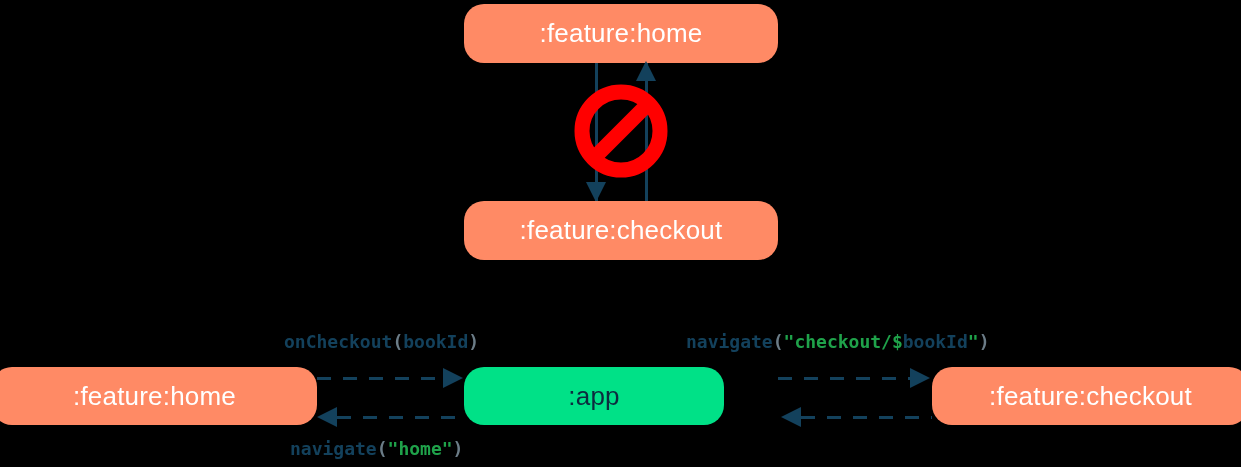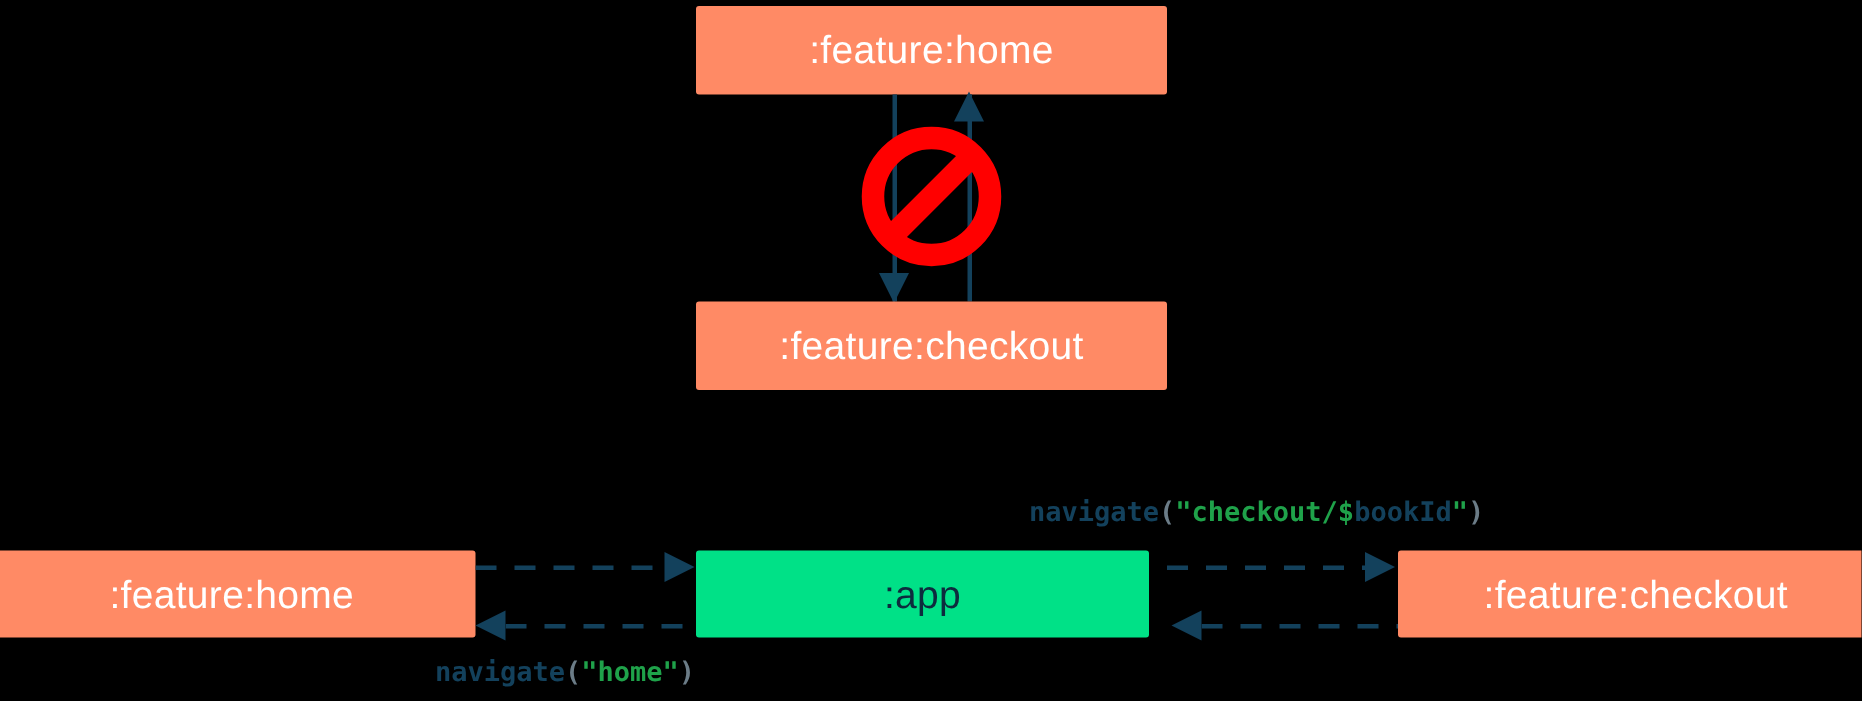--- a/index.html
+++ b/index.html
@@ -16,21 +16,21 @@
   }
 
   .stage {
     position: absolute;
     inset: 0;
   }
 
   
   .node {
     position: absolute;
-    border-radius: 2px;
+    border-radius: 20px;
     display: flex;
     align-items: center;
     justify-content: center;
     box-sizing: border-box;
     font-size: 26px;
     letter-spacing: 0.2px;
     white-space: nowrap;
   }
   .node-feature {
     background: #FF8A65;
@@ -40,21 +40,21 @@
     background: #00E187;
     color: #0D2B3E;
   }
 
   
   #node-top-home     { left: 464px; top: 4px;   width: 314px; height: 59px; }
   #node-top-checkout { left: 464px; top: 201px; width: 314px; height: 59px; }
 
   
   #node-bottom-home     { left: -8px;  top: 367px; width: 325px; height: 58px; }
-  #node-bottom-app      { left: 464px; top: 367px; width: 302px; height: 58px; }
+  #node-bottom-app      { left: 464px; top: 367px; width: 260px; height: 58px; }
   #node-bottom-checkout { left: 932px; top: 367px; width: 317px; height: 58px; }
 
   
   .vline {
     position: absolute;
     width: 3px;
     background: #13415C;
   }
   #vline-down { left: 595px; top: 63px; height: 138px; }
   #vline-up   { left: 645px; top: 63px; height: 138px; }
@@ -163,19 +163,20 @@
 
   <div class="dash" id="dash-l-bottom"></div>
   <div class="hhead hhead-left" id="hhead-l-bottom"></div>
 
   <div class="dash" id="dash-r-top"></div>
   <div class="hhead hhead-right" id="hhead-r-top"></div>
 
   <div class="dash" id="dash-r-bottom"></div>
   <div class="hhead hhead-left" id="hhead-r-bottom"></div>
 
+  <div class="code-label" id="label-on-checkout"><span class="tok-fn">onCheckout</span><span class="tok-punct">(</span><span class="tok-ident">bookId</span><span class="tok-punct">)</span></div>
 
   <div class="code-label" id="label-navigate-co"><span class="tok-fn">navigate</span><span class="tok-punct">(</span><span class="tok-string">"checkout/$</span><span class="tok-ident">bookId</span><span class="tok-string">"</span><span class="tok-punct">)</span></div>
 
   <div class="code-label" id="label-navigate-home"><span class="tok-fn">navigate</span><span class="tok-punct">(</span><span class="tok-string">"home"</span><span class="tok-punct">)</span></div>
 
 
 </div>
 
 </body></html>

